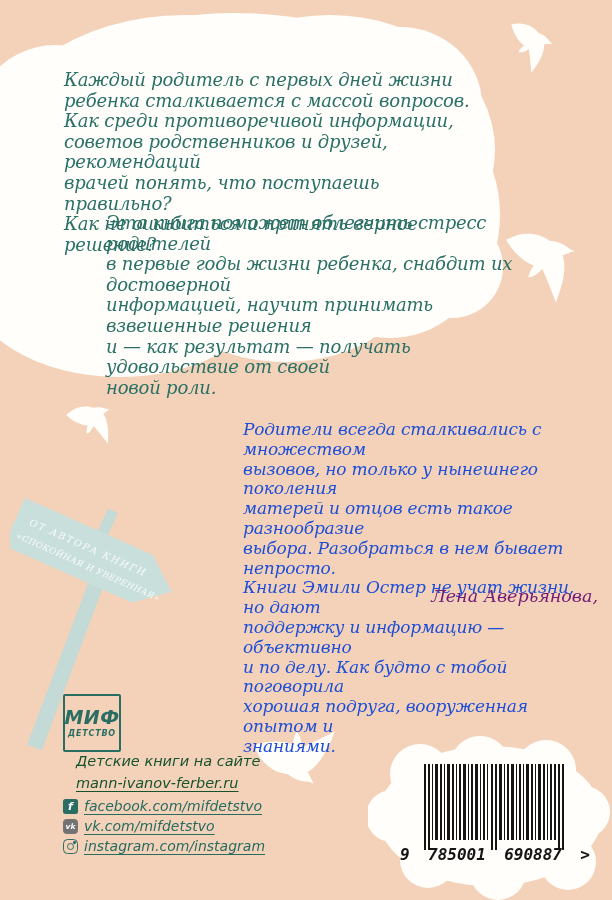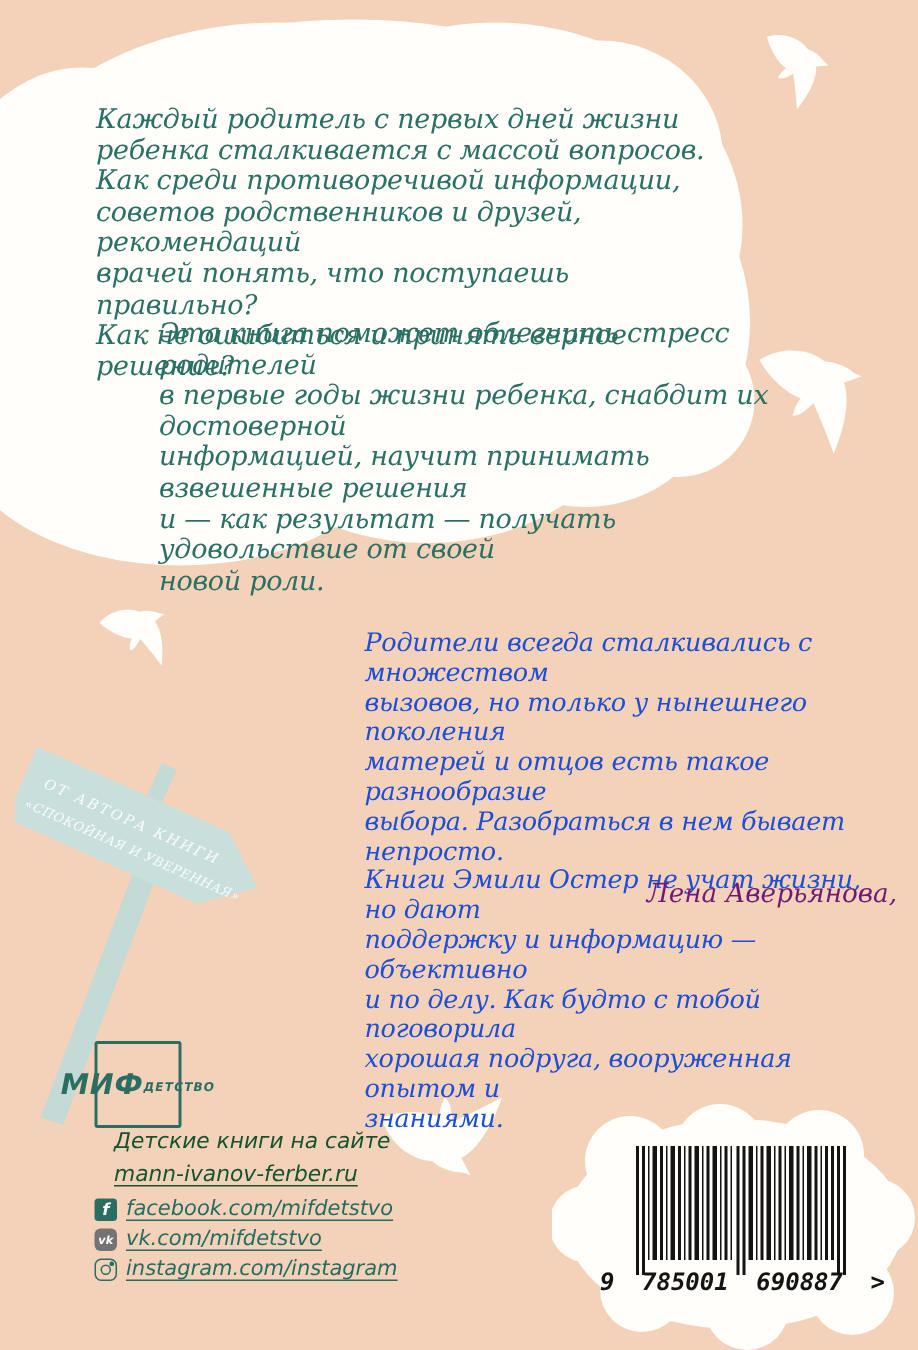--- a/index.html
+++ b/index.html
@@ -34,21 +34,21 @@
   }
 
   
   .signpost-svg{position:absolute;left:10px;top:470px;}
   .sign-text{fill:#f8fcfb;font-family:"DejaVu Serif",serif;}
 
   
   .logo{
     position:absolute;left:63px;top:694px;width:58px;height:58px;
     border:2.5px solid #2a6e63;border-radius:2px;box-sizing:border-box;
-    display:flex;flex-direction:row;align-items:center;justify-content:center;
+    display:flex;flex-direction:column;align-items:center;justify-content:center;
     color:#2a6e63;font-family:"DejaVu Sans",sans-serif;
   }
   .logo-mif{font-size:19px;font-weight:bold;letter-spacing:0.5px;line-height:19px;}
   .logo-detstvo{font-size:8px;font-weight:bold;letter-spacing:0.8px;margin-top:2px;}
 
   .site-block{
     position:absolute;left:76px;top:750px;
     font-family:"DejaVu Sans",sans-serif;font-size:14.5px;line-height:22px;
     color:#14532d;
   }

